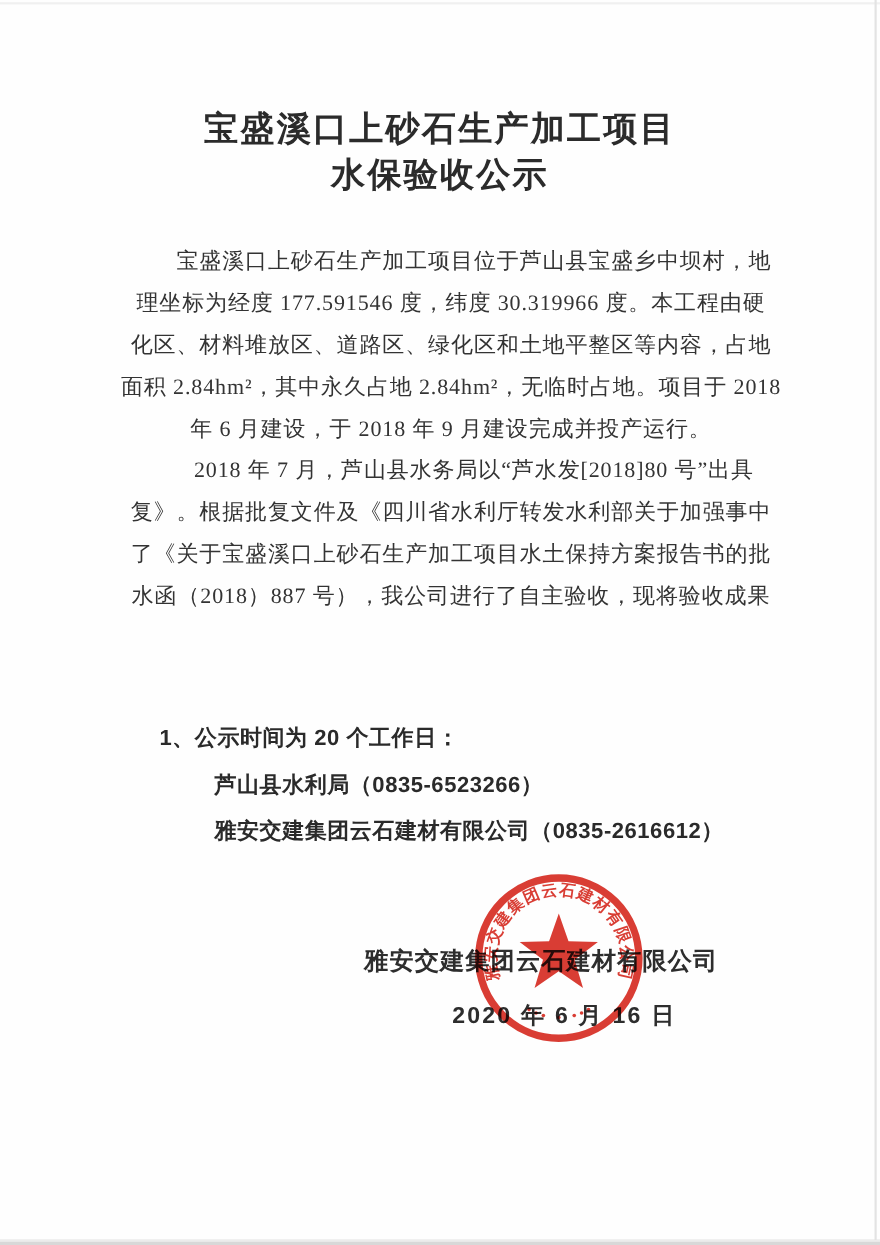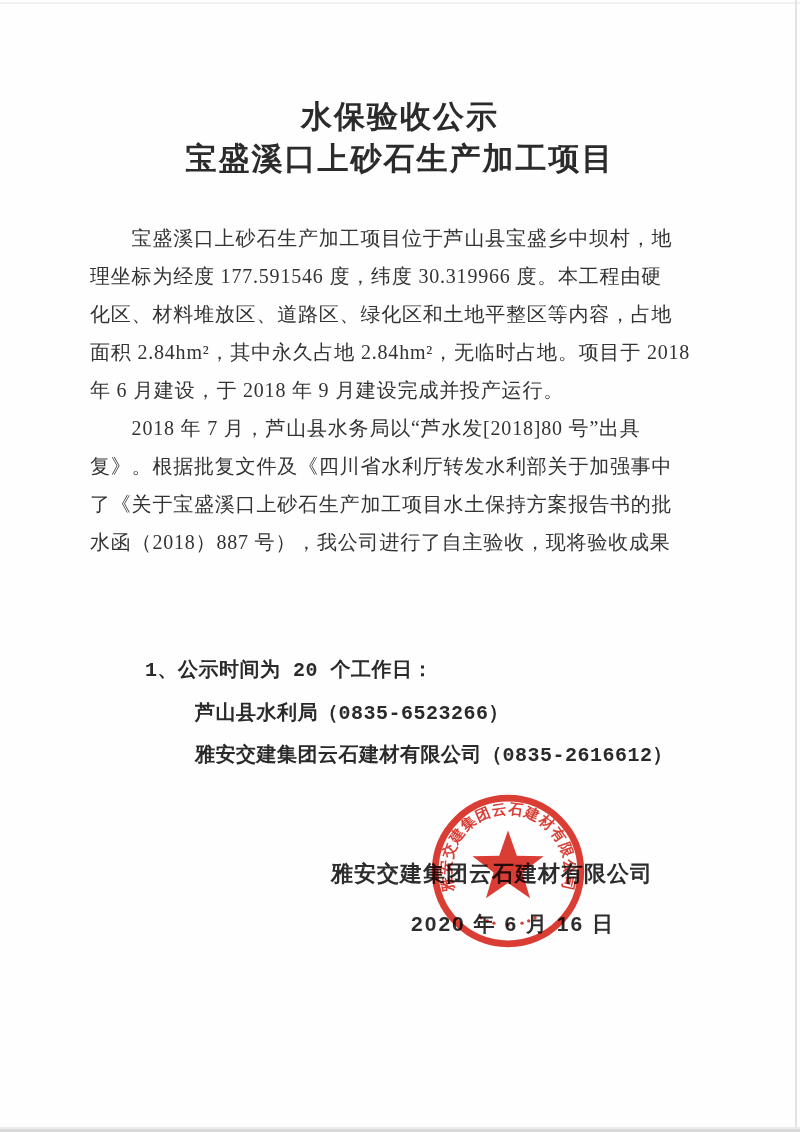--- a/index.html
+++ b/index.html
@@ -30,24 +30,24 @@
     position: absolute; top: 96px; left: 0; width: 100%;
     text-align: center;
     font-size: 31px; font-weight: 700; letter-spacing: 2px;
     line-height: 42px; color: #2b2b2b;
   }
   .body-text {
     position: absolute; top: 219px; left: 90px; width: 640px;
     font-size: 20px; line-height: 38px; letter-spacing: 0.8px;
     color: #333333;
   }
-  .body-text .line { white-space: nowrap; }
+  .body-text .line { white-space: nowrap; text-align: center; }
   .list-block {
     position: absolute; top: 650px; left: 145px; width: 580px;
-    font-family: Liberation Mono, monospace;
+    font-family: Liberation Sans, sans-serif;
     font-size: 20px; font-weight: 700; line-height: 42.5px;
     letter-spacing: 0.5px; color: #2a2a2a;
     white-space: nowrap;
   }
   .list-block .contact-line { margin-left: 50px; }
   .signature-line {
     position: absolute; top: 856px; right: 147px;
     font-size: 22px; font-weight: 700; letter-spacing: 1px;
     line-height: 36px; color: #2d2d2d; white-space: nowrap;
   }
@@ -68,22 +68,22 @@
 </style>
 </head>
 <body>
 
 <div class="page">
   <div class="edge-top"></div>
   <div class="edge-right"></div>
   <div class="edge-bottom"></div>
 
   <div class="doc-title">
+    <div>宝盛溪口上砂石生产加工项目</div>
     <div>水保验收公示</div>
-    <div>宝盛溪口上砂石生产加工项目</div>
   </div>
 
   <div class="body-text">
     <div class="line">　　宝盛溪口上砂石生产加工项目位于芦山县宝盛乡中坝村，地</div>
     <div class="line">理坐标为经度 177.591546 度，纬度 30.319966 度。本工程由硬</div>
     <div class="line">化区、材料堆放区、道路区、绿化区和土地平整区等内容，占地</div>
     <div class="line">面积 2.84hm²，其中永久占地 2.84hm²，无临时占地。项目于 2018</div>
     <div class="line">年 6 月建设，于 2018 年 9 月建设完成并投产运行。</div>
     <div class="line">　　2018 年 7 月，芦山县水务局以“芦水发[2018]80 号”出具</div>
     <div class="line">复》。根据批复文件及《四川省水利厅转发水利部关于加强事中</div>

